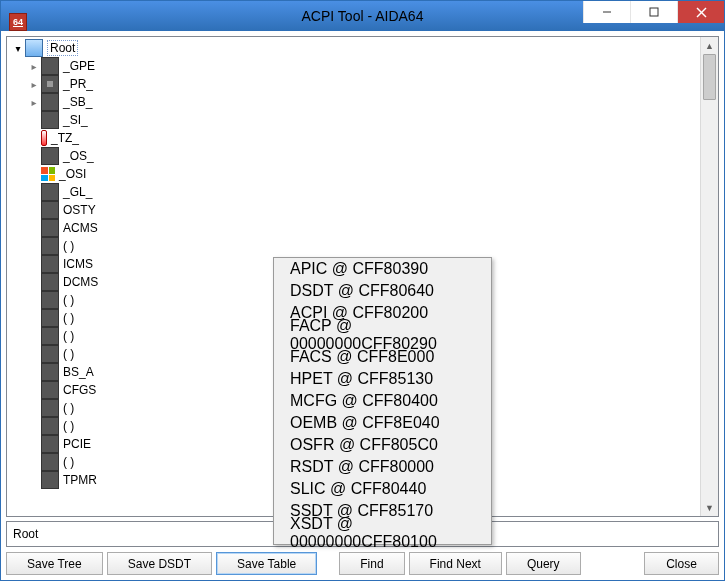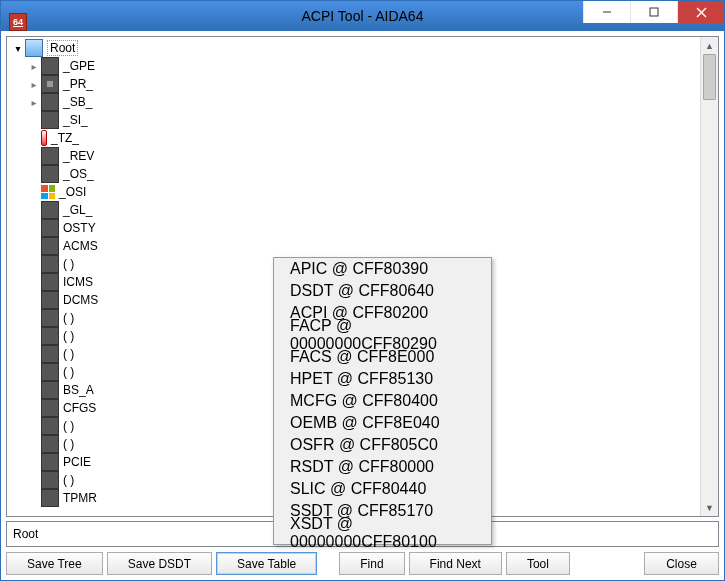--- a/index.html
+++ b/index.html
@@ -284,25 +284,20 @@
               <span>_SI_</span>
             </div>
             <div class="tree-node">
               <span class="twisty none">▸</span>
               <span class="icon-therm"></span>
               <span>_TZ_</span>
             </div>
             <div class="tree-node">
               <span class="twisty none">▸</span>
               <span class="node-icon icon-block"></span>
-              <span>_REV</span>
-            </div>
-            <div class="tree-node">
-              <span class="twisty none">▸</span>
-              <span class="node-icon icon-block"></span>
               <span>_OS_</span>
             </div>
             <div class="tree-node">
               <span class="twisty none">▸</span>
               <span class="icon-win">
                 <span></span>
                 <span></span>
                 <span></span>
                 <span></span>
               </span>
@@ -408,21 +403,21 @@
       <span>Root</span>
     </div>
 
     <div class="button-bar">
       <div class="btn">Save Tree</div>
       <div class="btn">Save DSDT</div>
       <div class="btn focused">Save Table</div>
       <div style="width:14px;"></div>
       <div class="btn">Find</div>
       <div class="btn">Find Next</div>
-      <div class="btn">Tool</div>
+      <div class="btn">Query</div>
       <div class="spacer"></div>
       <div class="btn" style="min-width:75px;">Close</div>
     </div>
 
   </div>
 
   <div class="popup" id="popup">
       <div class="popup-item">APIC @ CFF80390</div>
       <div class="popup-item">DSDT @ CFF80640</div>
       <div class="popup-item">ACPI @ CFF80200</div>

